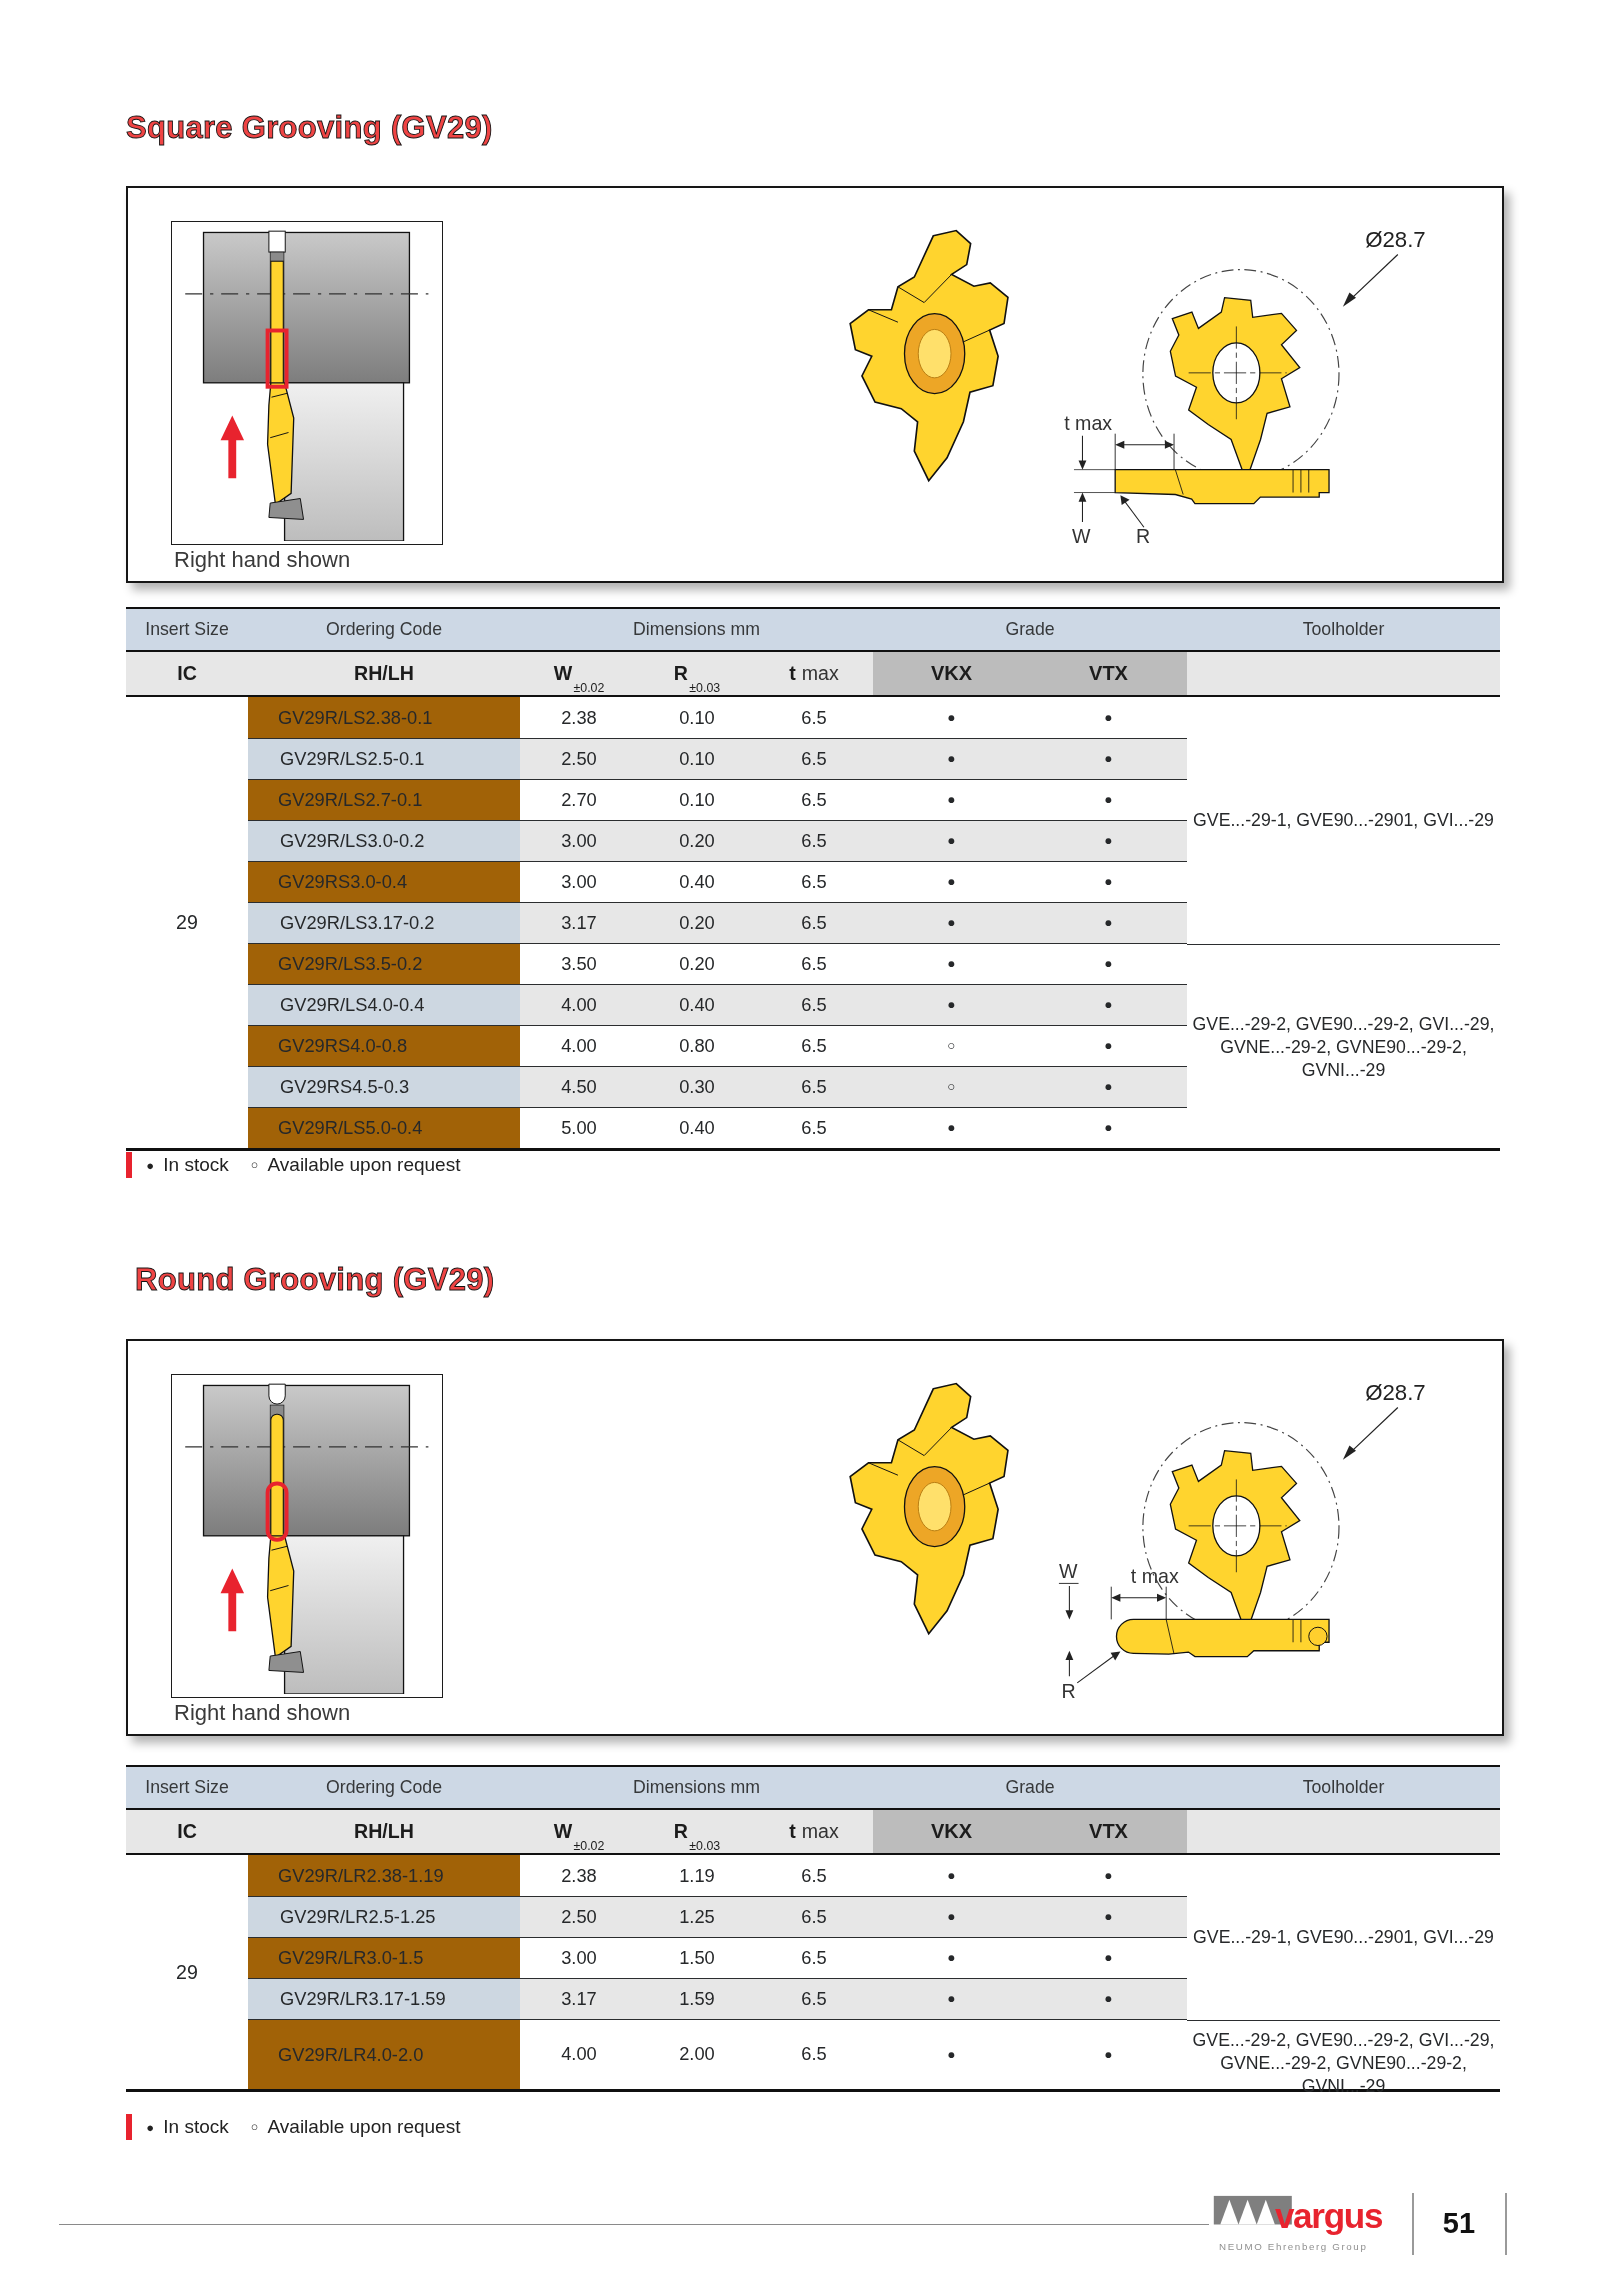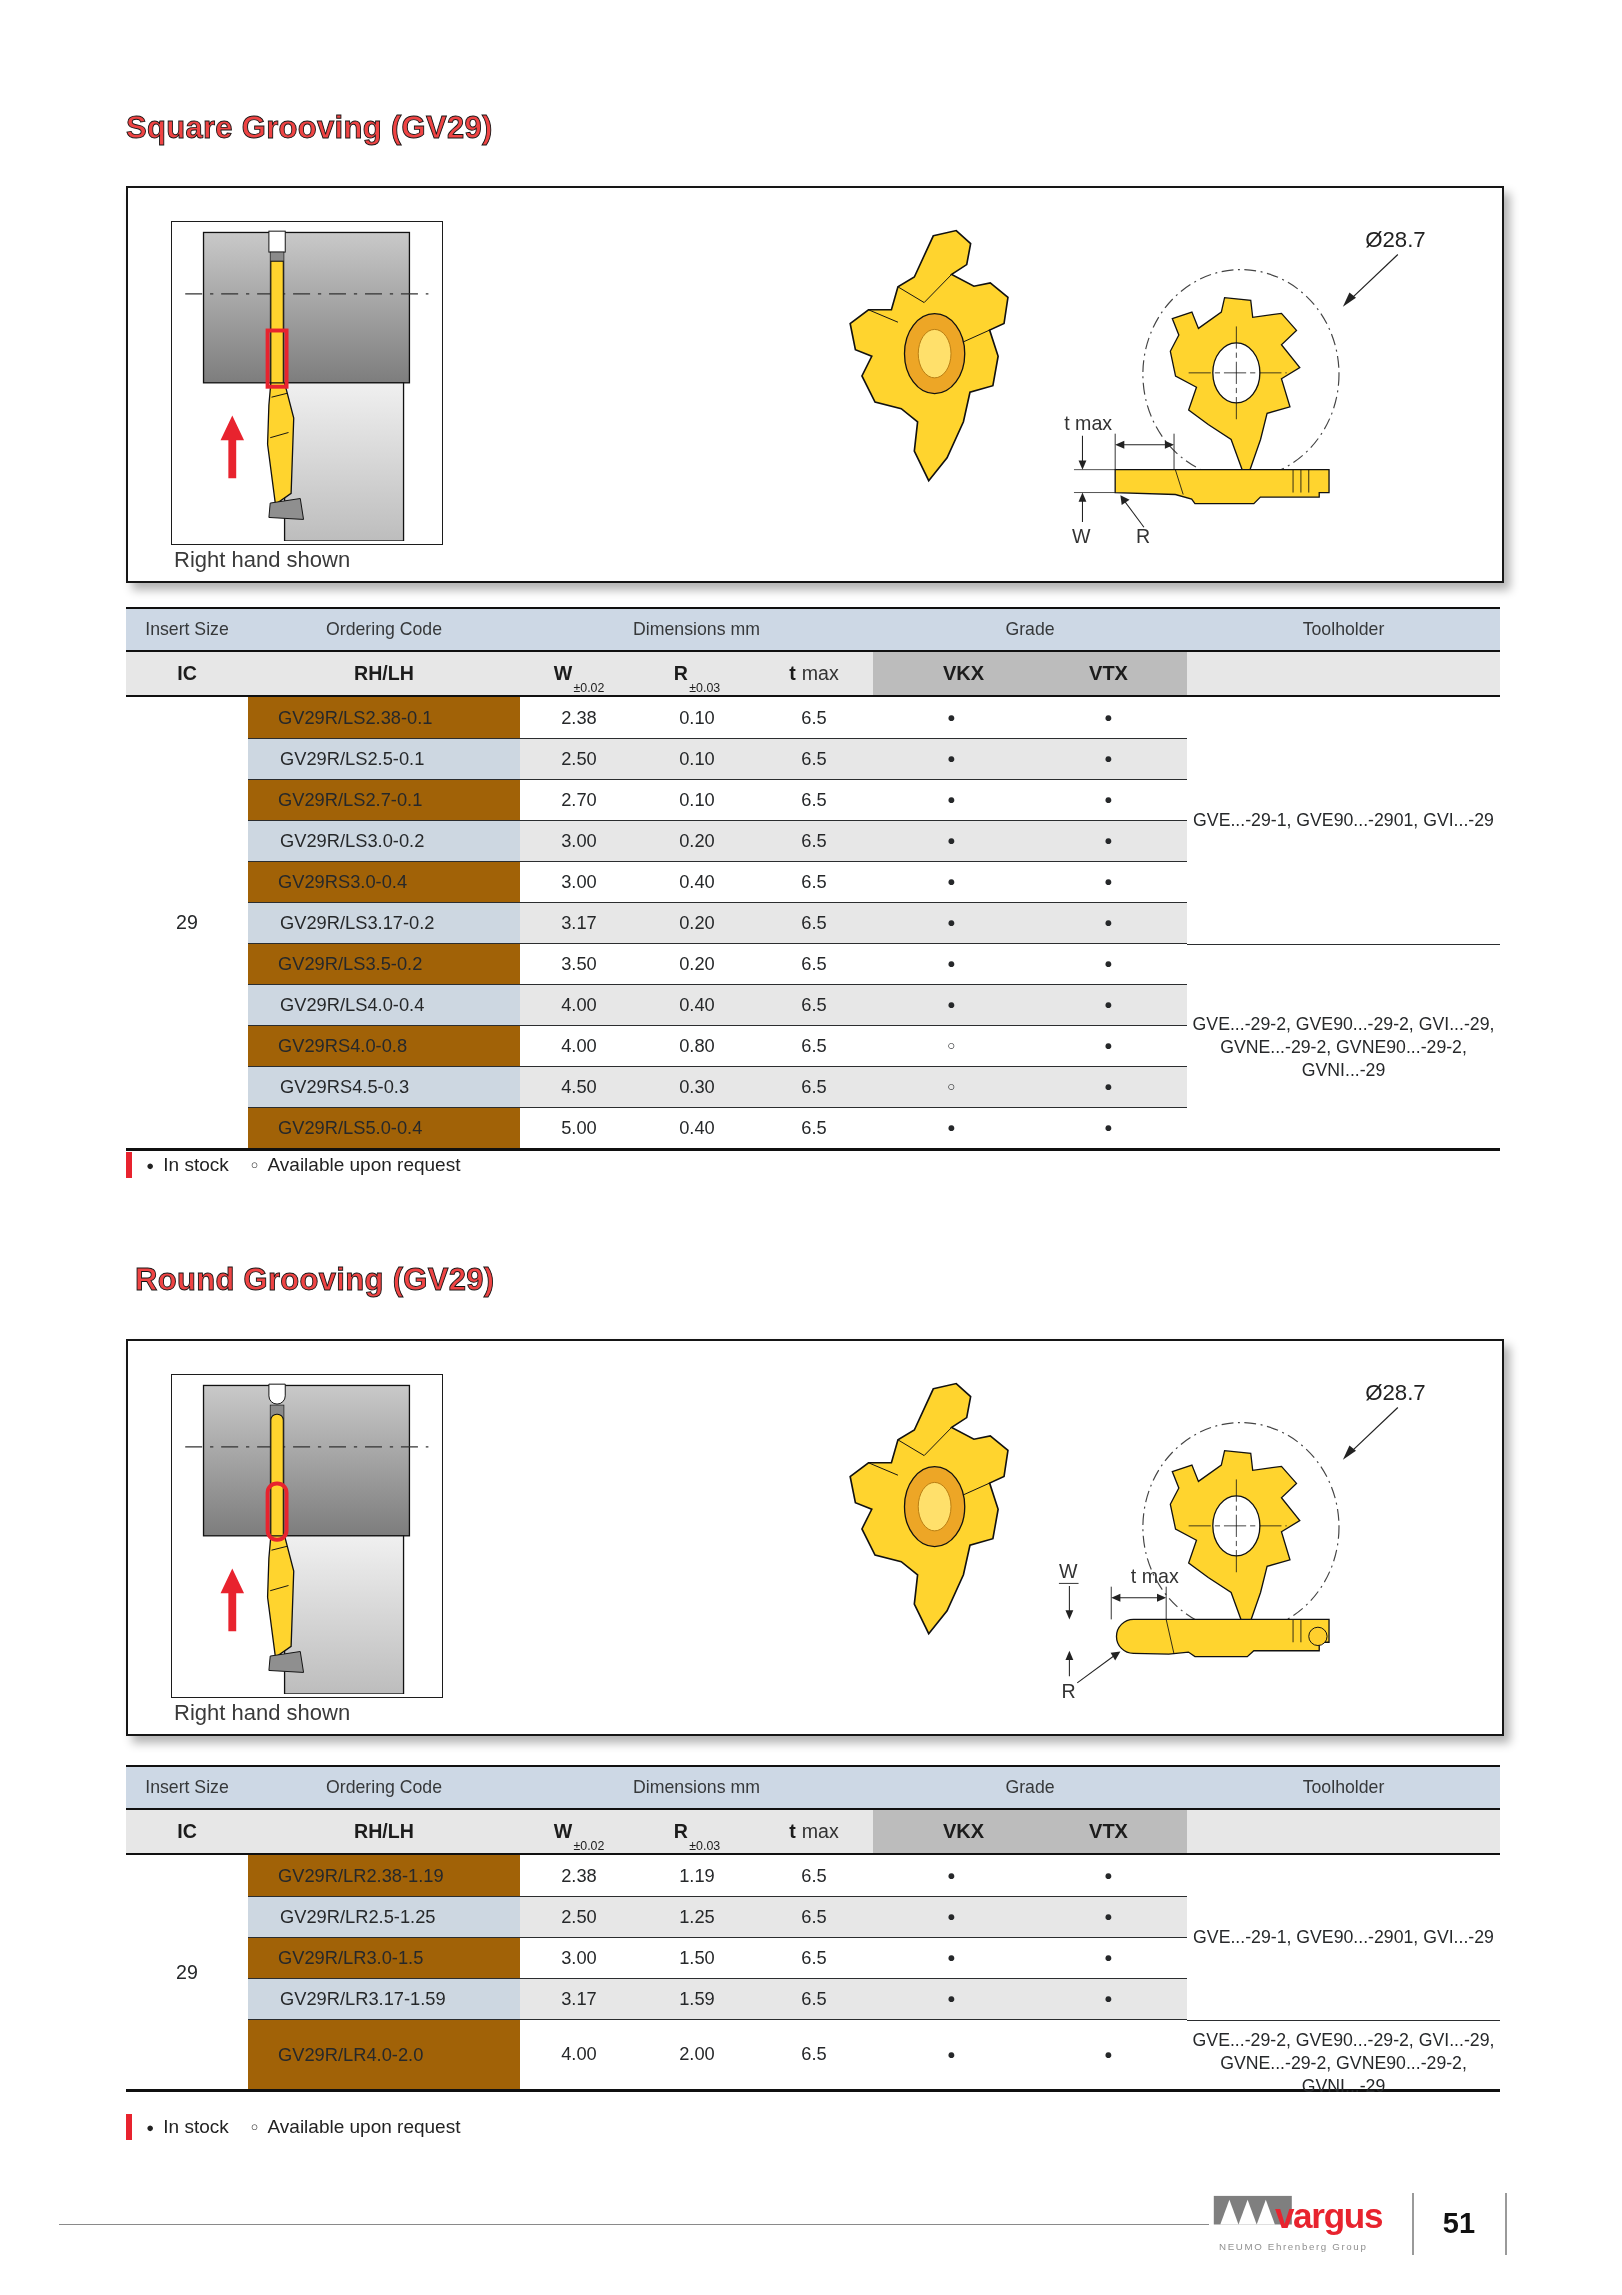--- a/index.html
+++ b/index.html
@@ -33,21 +33,21 @@
 
   .t-sub{position:relative;height:43px;background:#e7e7e7;border-bottom:2.6px solid #101010;}
   .sub-dark{position:absolute;left:747px;top:0;width:314px;height:100%;background:#bcbcbc;}
   .scell{position:absolute;top:0;height:100%;display:flex;align-items:center;justify-content:center;
          font-size:19.6px;color:#1c1c1c;}
   .s-ic{left:0;width:122px;font-weight:bold;}
   .s-code{left:122px;width:272px;font-weight:bold;}
   .s-w{left:394px;width:118px;}
   .s-r{left:512px;width:118px;}
   .s-t{left:629px;width:118px;}
-  .s-vkx{left:747px;width:157px;font-weight:bold;font-size:20px;padding-left:12px;}
+  .s-vkx{left:747px;width:157px;font-weight:bold;font-size:20px;}
   .s-vtx{left:904px;width:157px;font-weight:bold;font-size:20px;}
   .b{font-weight:bold;}
   .sup{font-size:12.4px;font-weight:normal;position:relative;top:-5.9px;margin-left:1.3px;margin-top:40px;}
   .lt{font-weight:normal;margin-left:5.9px;color:#333;}
 
   .t-body{position:relative;border-bottom:3.3px solid #101010;}
   .row{position:relative;width:1374px;height:41px;}
   .row.tall{height:70px;}
   .stripe{position:absolute;left:122px;top:0;width:939px;height:100%;box-sizing:border-box;}
   .row.even .stripe{background:#e7e7e7;}

